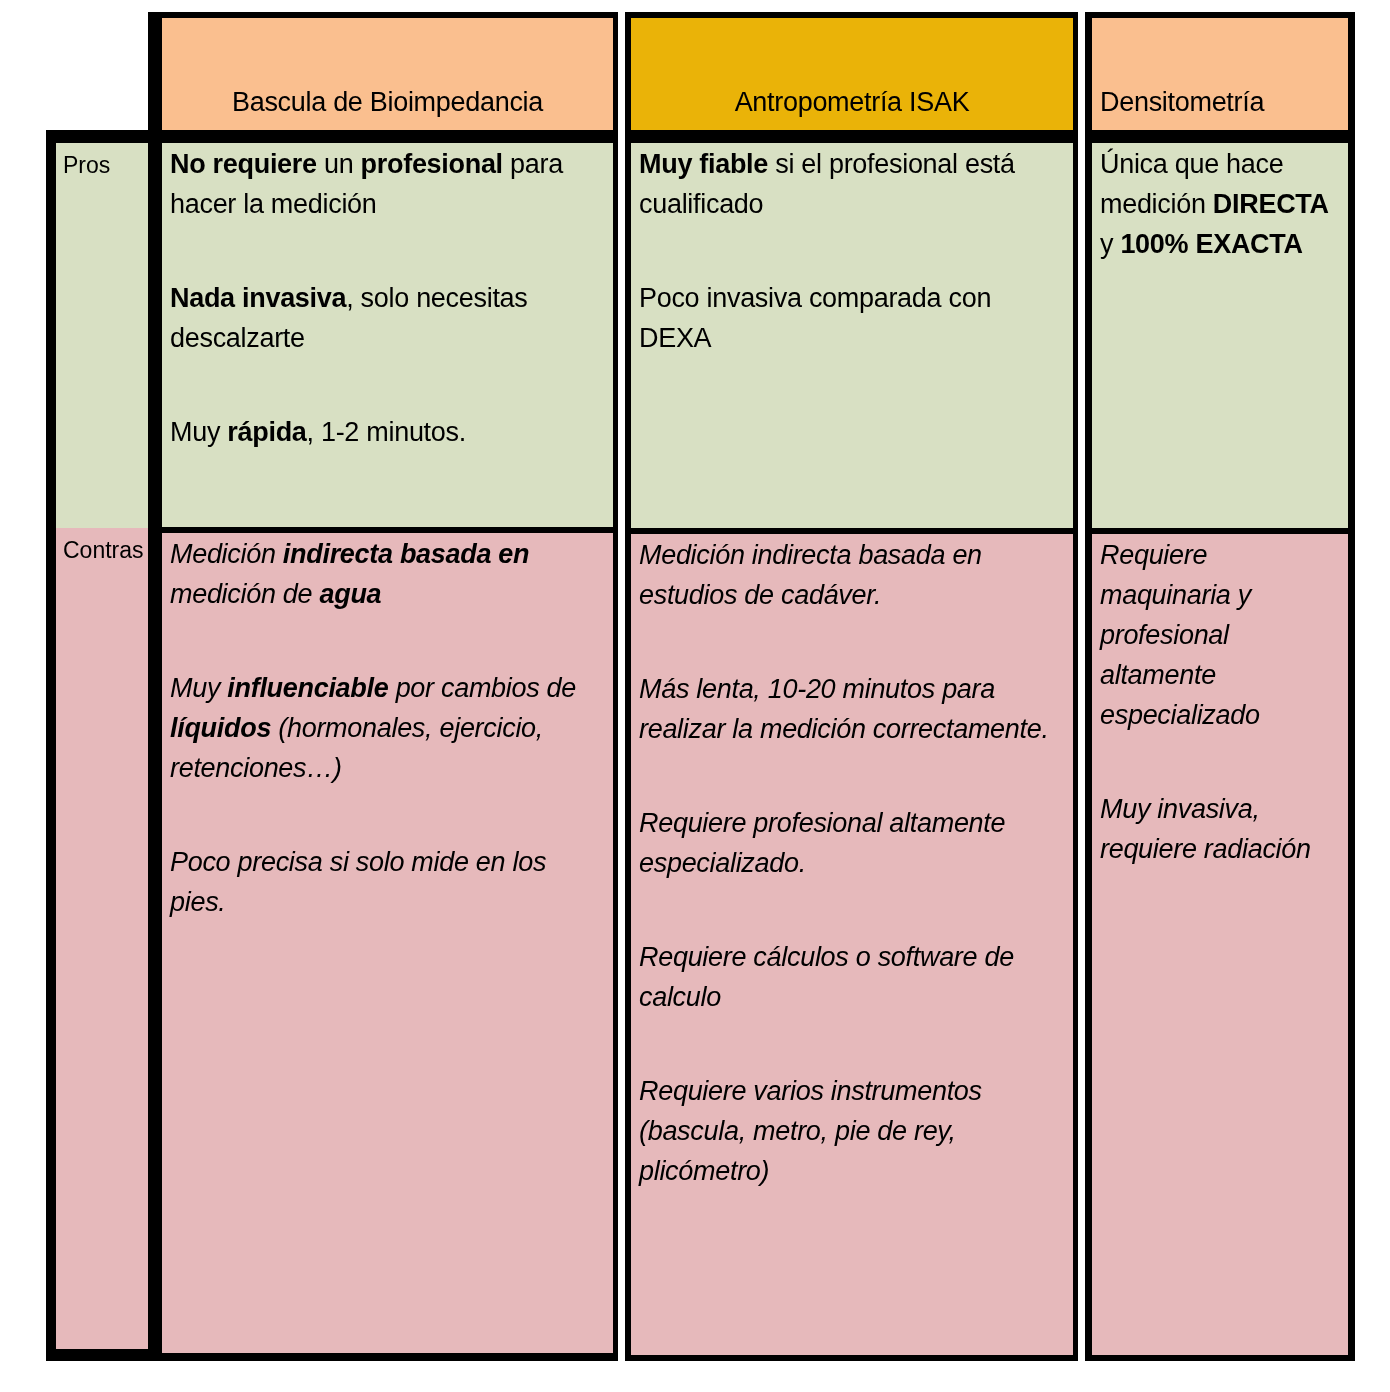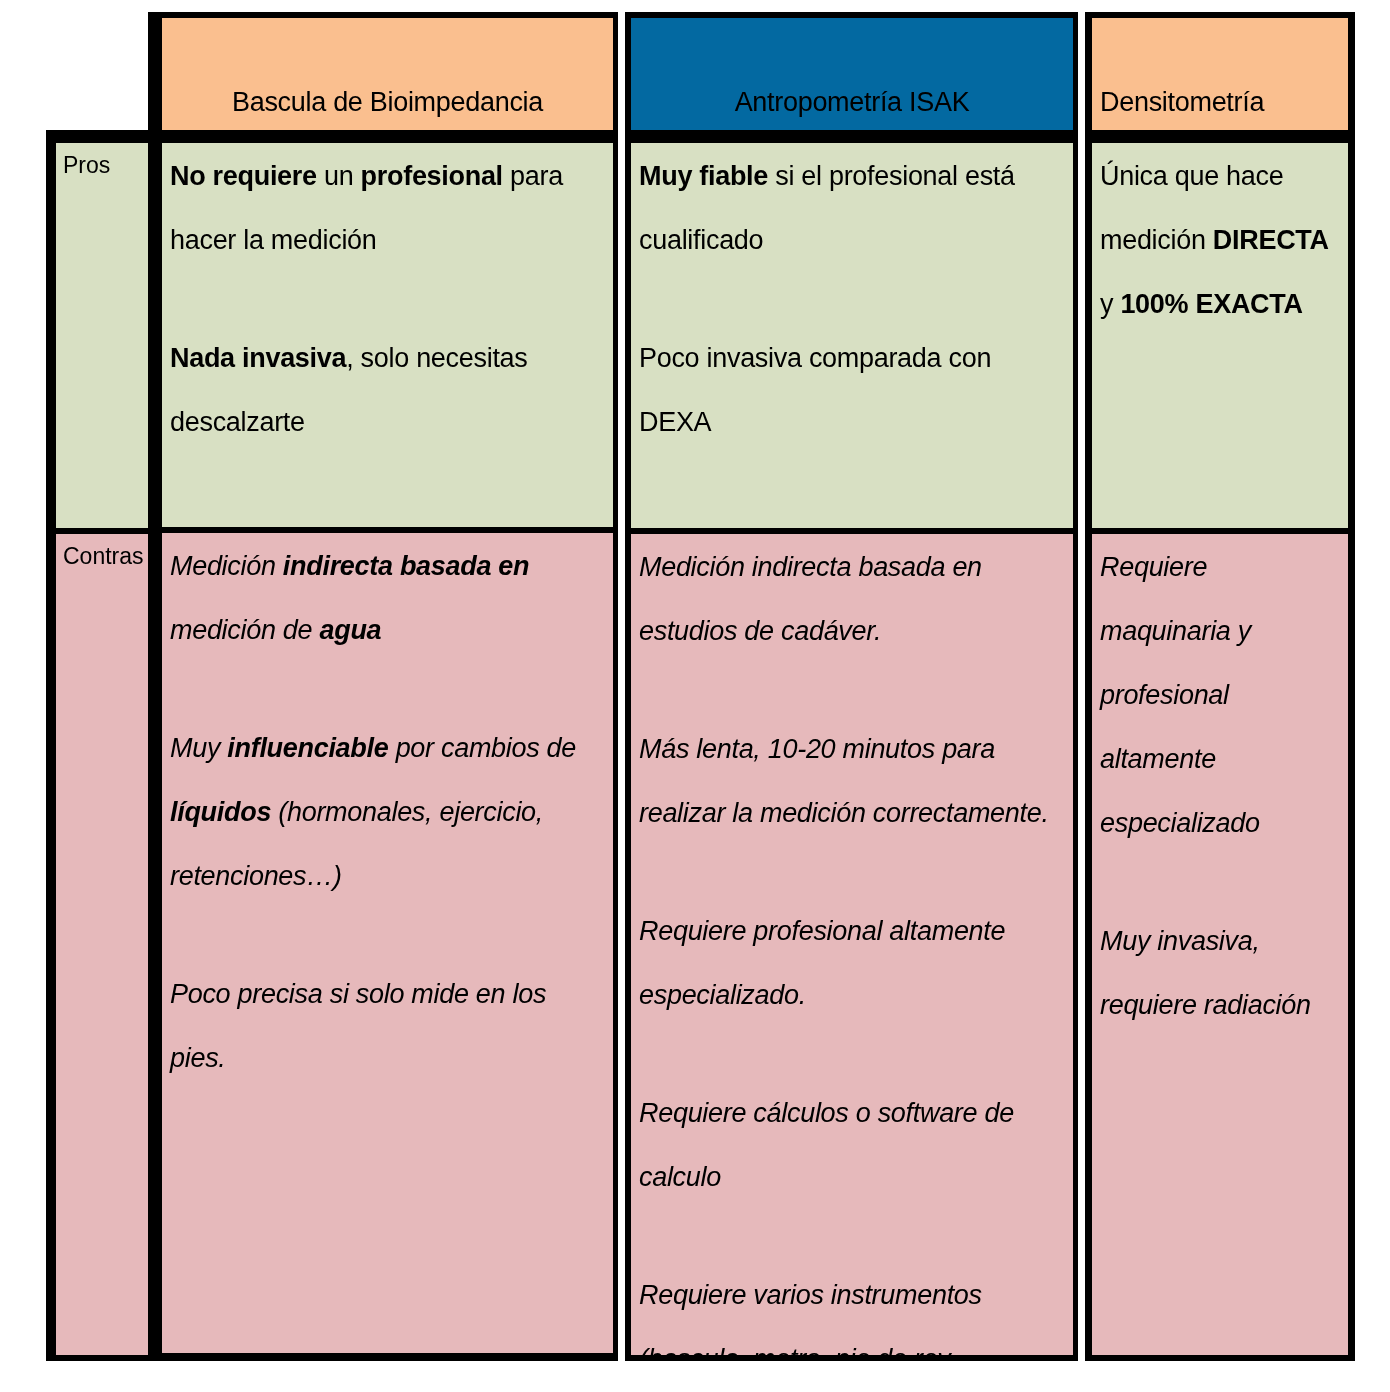--- a/index.html
+++ b/index.html
@@ -6,21 +6,21 @@
   .page {
     position:relative; width:1390px; height:1392px; background:#ffffff;
     font-family:"Liberation Sans", sans-serif; color:#000;
   }
   .tbl { position:absolute; background:#000; box-sizing:border-box; }
 
   
   .label-tbl {
     left:46px; top:130px; width:106px; height:1231px;
     padding:13px 0 6px 10px;
-    display:flex; flex-direction:column; row-gap:6px;
+    display:flex; flex-direction:column; 
   }
   .label-cell {
     width:92px; box-sizing:border-box; overflow:hidden;
     font-size:23px; line-height:28px; padding:8px 4px 0 7px;
   }
   .label-pros { height:385px; }
   .label-contras { height:821px; }
 
   
   .col-tbl { top:12px; display:flex; flex-direction:column; }
@@ -33,27 +33,27 @@
     height:112px; font-size:27px; line-height:54px; letter-spacing:-0.3px;
     padding:3px 8px 0 8px; white-space:pre-line;
   }
   .header-center { text-align:center; }
   .sep-thick { height:13px; background:#000; flex:none; }
   .sep-thin  { height:6px;  background:#000; flex:none; }
   .pros-cell { height:385px; }
   .contras-cell { height:821px;font-style:italic; }
   .body-cell { padding:1px 8px 0 8px; font-size:27px; letter-spacing:-0.3px; }
   .body-cell p {
-    margin:0 0 54px 0; line-height:64px; white-space:pre-line;
+    margin:0 0 54px 0; line-height:40px; white-space:pre-line;
   }
   .body-cell p:last-child { margin-bottom:0; }
   .body-cell b, .header-cell b { font-weight:bold; }
 
   .bg-orange { background:#FABF8F; }
-  .bg-blue   { background:#0369a1;text-align:center; }
+  .bg-blue   { background:#eab308;text-align:center; }
   .bg-green  { background:#D8E0C3; }
   .bg-pink   { background:#E6B9BB; }
 </style>
 </head>
 <body>
 
 <div class="page">
 
   <div class="tbl label-tbl">
     <div class="label-cell label-pros bg-green">

